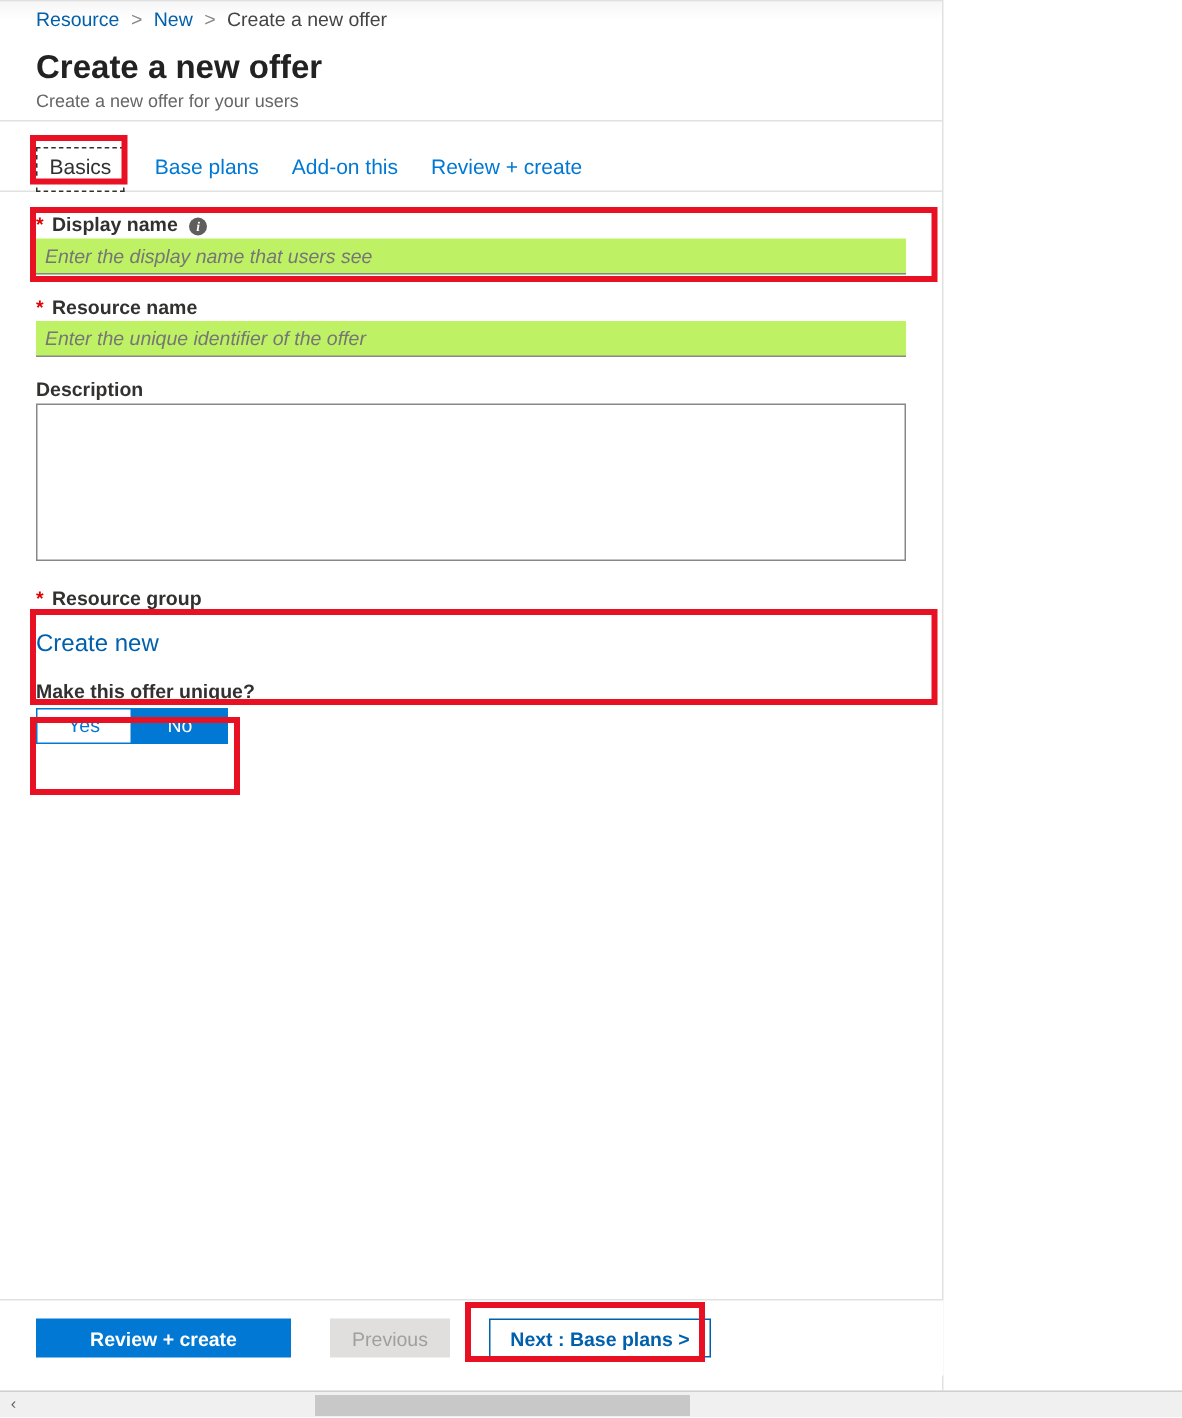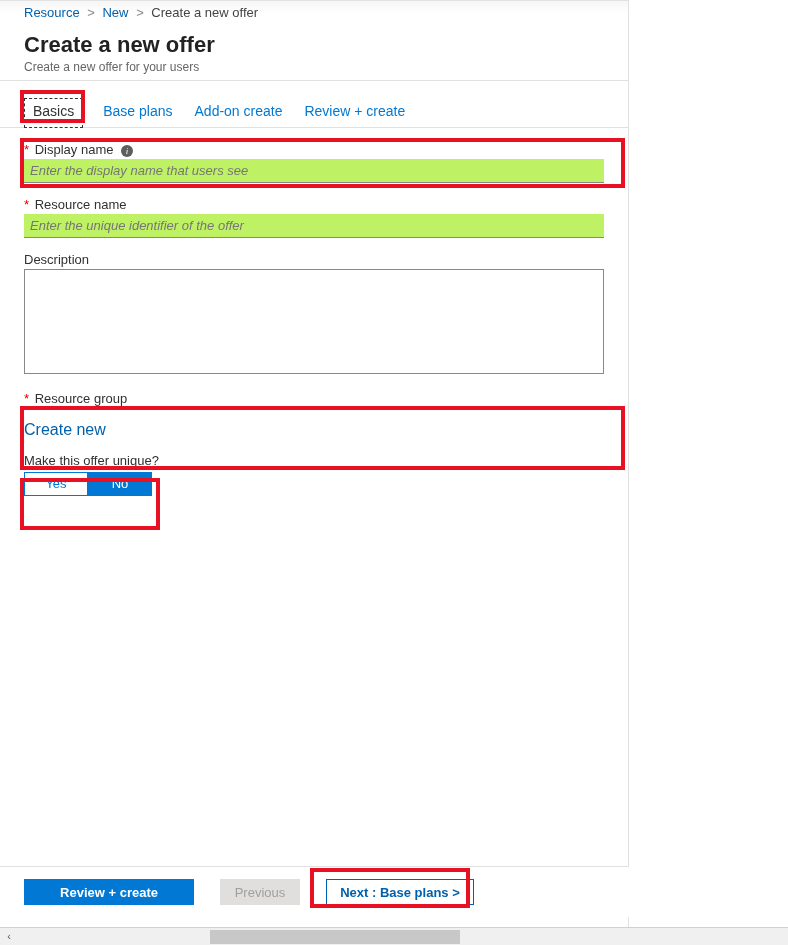--- a/index.html
+++ b/index.html
@@ -47,21 +47,21 @@
   .tab.active {
     color: #323130;
     border: 1px dashed #323130;
     padding: 4px 8px 6px 8px;
     position: relative;
     top: 1px;
     background: #fff;
   }
   .form-area { padding: 14px 24px 0 24px; }
   .field { margin-bottom: 14px; }
-  .field-label { font-size: 13px; margin-bottom: 2px; }
+  .field-label { font-size: 13px; margin-bottom: 2px; font-weight: bold; }
   .field-label .req { color: #e00000; margin-right: 2px; }
   .info-icon {
     display: inline-block;
     width: 12px; height: 12px;
     border-radius: 50%;
     background: #605e5c;
     color: #fff;
     font-size: 9px;
     line-height: 12px;
     text-align: center;
@@ -188,21 +188,21 @@
   </div>
 
   <div class="title-block">
     <h1>Create a new offer</h1>
     <div class="sub">Create a new offer for your users</div>
   </div>
 
   <div class="tabs">
     <div class="tab active">Basics</div>
     <div class="tab">Base plans</div>
-    <div class="tab">Add-on create</div>
+    <div class="tab">Add-on this</div>
     <div class="tab">Review + create</div>
   </div>
 
   <div class="form-area">
     <div class="field">
       <div class="field-label">
         <span class="req">*</span>
         <span>Display name</span>
         <span class="info-icon">i</span>
       </div>

